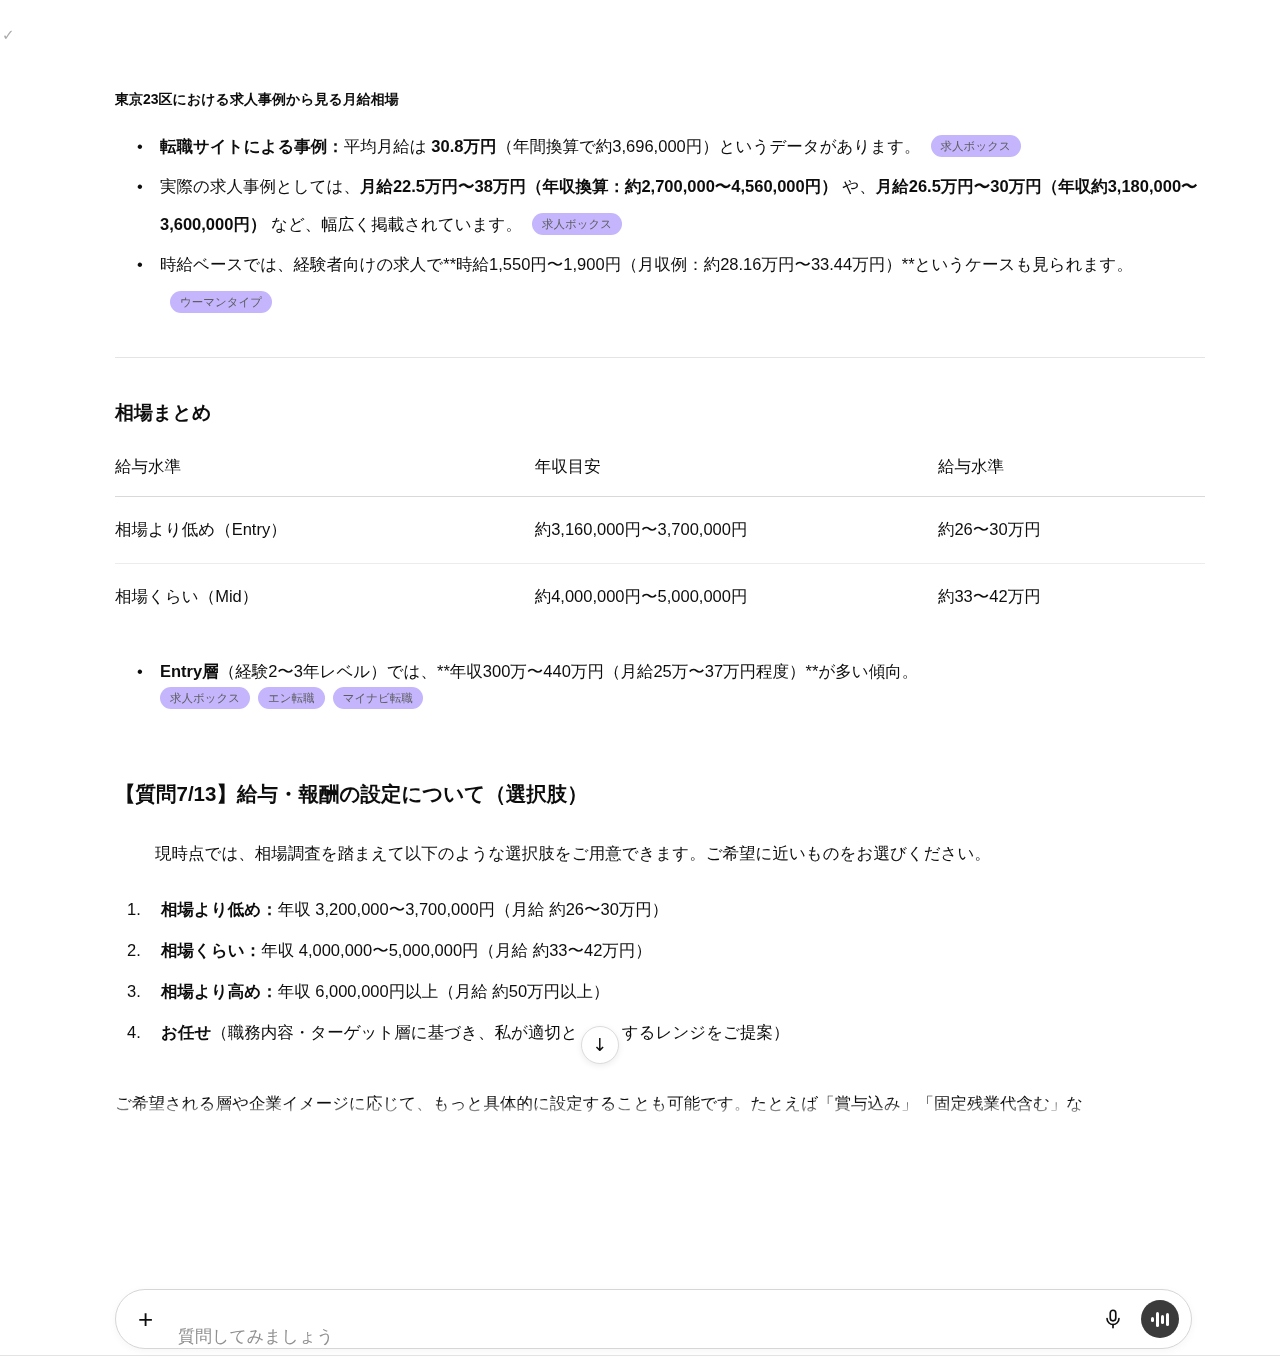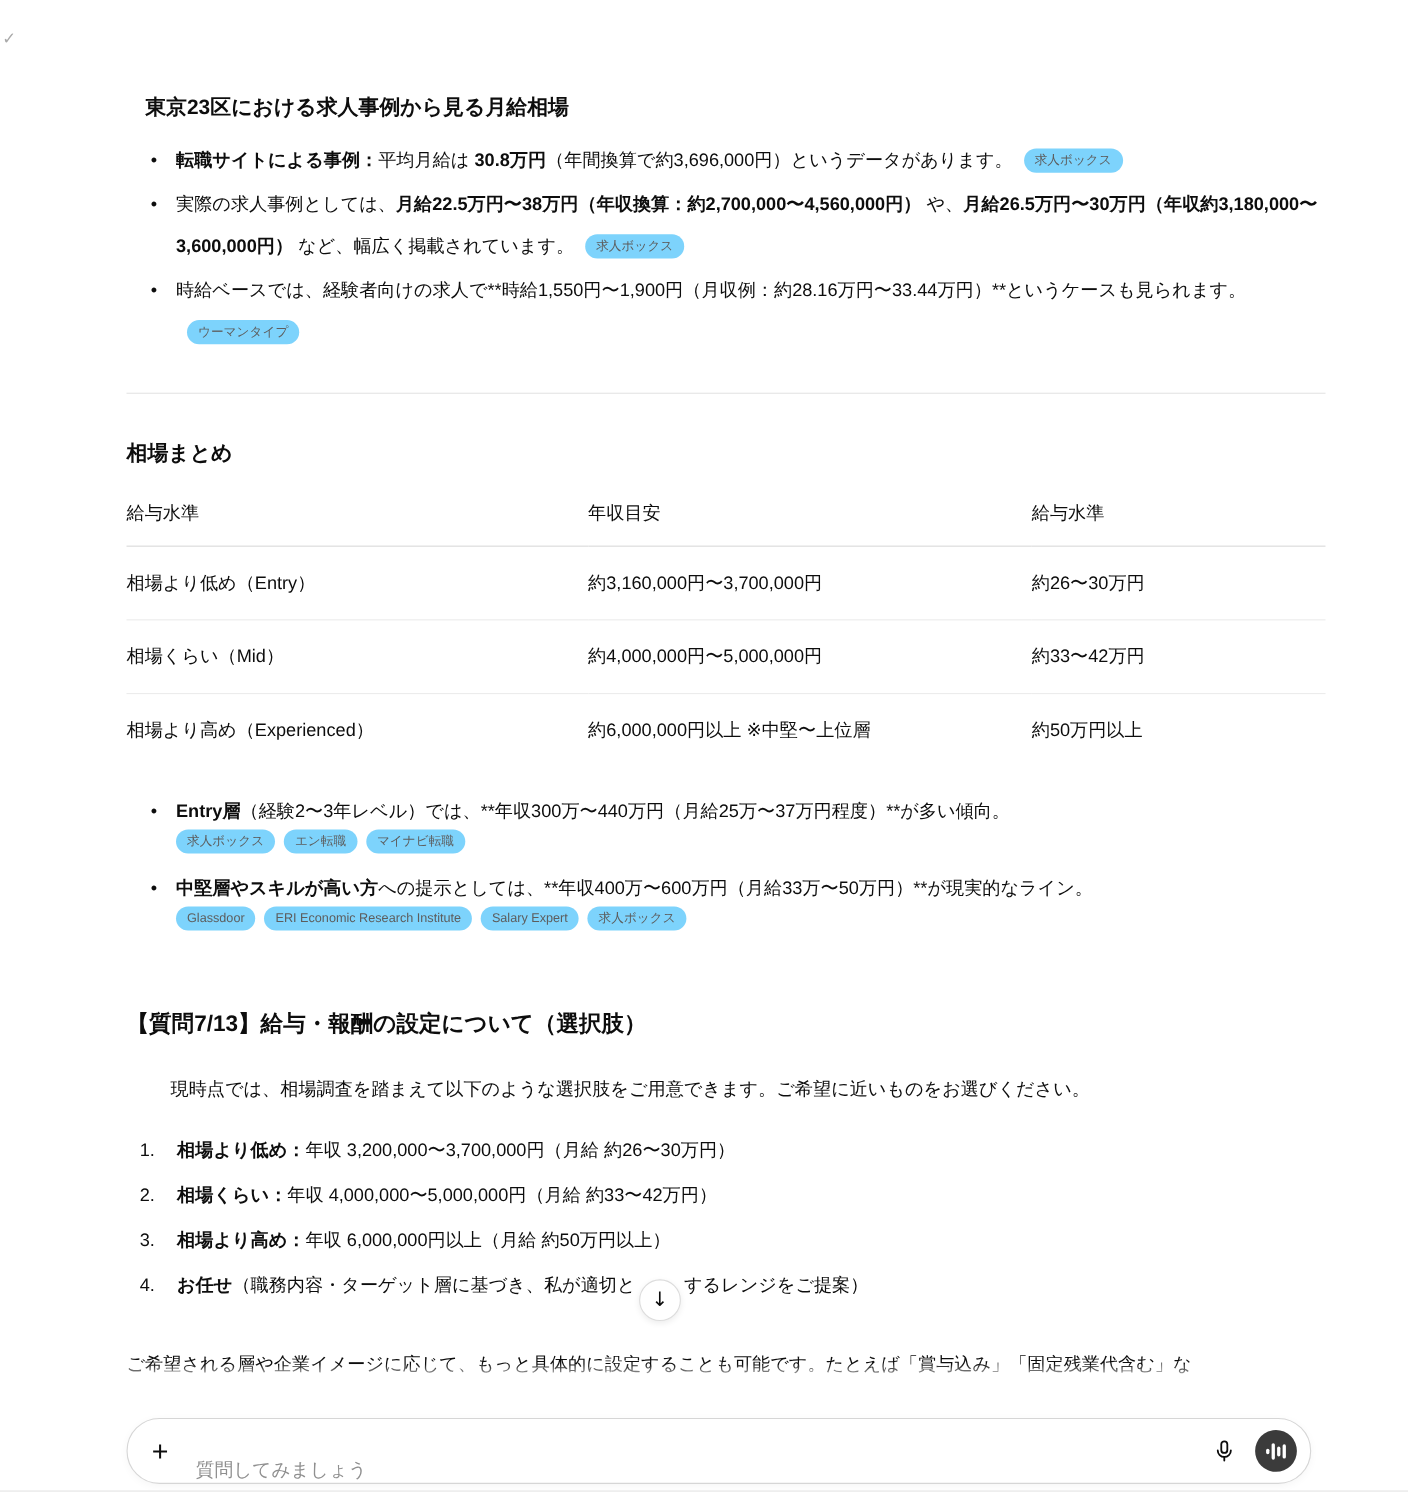--- a/index.html
+++ b/index.html
@@ -14,38 +14,38 @@
   }
   .b { font-weight: 700; }
 
   .check {
     position: absolute; top: 26px; left: 2px;
     color: #a9a9a9; font-size: 15px;
   }
 
   .content { padding: 85px 75px 0 115px; }
 
-  .h4 { font-size: 19px; font-weight: 700; line-height: 28px; margin-bottom: 14px; margin-left: 17px; }
+  .h4 { font-size: 14px; font-weight: 700; line-height: 28px; margin-bottom: 14px; }
 
   ul.bullets { list-style: none; }
   ul.bullets > li {
     position: relative;
     padding-left: 45px;
     line-height: 38px;
     margin-bottom: 2px;
   }
   ul.bullets > li::before {
     content: "•";
     position: absolute; left: 22px; top: 0;
     line-height: 38px; color: #0d0d0d;
   }
 
   .badge {
     display: inline-block;
-    background: #7dd3fc;
+    background: #c4b5fd;
     color: #5d5d5d;
     font-size: 11.5px;
     line-height: 12px;
     padding: 5px 10px;
     border-radius: 11px;
     vertical-align: 2px;
     white-space: nowrap;
     cursor: pointer;
   }
   .badges-inline .badge { margin-left: 10px; }
@@ -204,36 +204,27 @@
       <tr>
         <td>相場より低め（Entry）</td>
         <td>約3,160,000円〜3,700,000円</td>
         <td>約26〜30万円</td>
       </tr>
       <tr>
         <td>相場くらい（Mid）</td>
         <td>約4,000,000円〜5,000,000円</td>
         <td>約33〜42万円</td>
       </tr>
-      <tr>
-        <td>相場より高め（Experienced）</td>
-        <td>約6,000,000円以上 ※中堅〜上位層</td>
-        <td>約50万円以上</td>
-      </tr>
     </tbody>
   </table>
 
   <ul class="bullets after-table">
     <li>
       <span><span class="b">Entry層</span><span>（経験2〜3年レベル）では、**年収300万〜440万円（月給25万〜37万円程度）**が多い傾向。</span></span>
       <div class="badges-row"><span class="badge">求人ボックス</span><span class="badge">エン転職</span><span class="badge">マイナビ転職</span></div>
-    </li>
-    <li>
-      <span><span class="b">中堅層やスキルが高い方</span><span>への提示としては、**年収400万〜600万円（月給33万〜50万円）**が現実的なライン。</span></span>
-      <div class="badges-row"><span class="badge">Glassdoor</span><span class="badge">ERI Economic Research Institute</span><span class="badge">Salary Expert</span><span class="badge">求人ボックス</span></div>
     </li>
   </ul>
 
   <div class="h3-question">【質問7/13】給与・報酬の設定について（選択肢）</div>
 
   <p class="intro">現時点では、相場調査を踏まえて以下のような選択肢をご用意できます。ご希望に近いものをお選びください。</p>
 
   <div class="options">
     <div class="opt">
       <span class="marker">1.</span>

